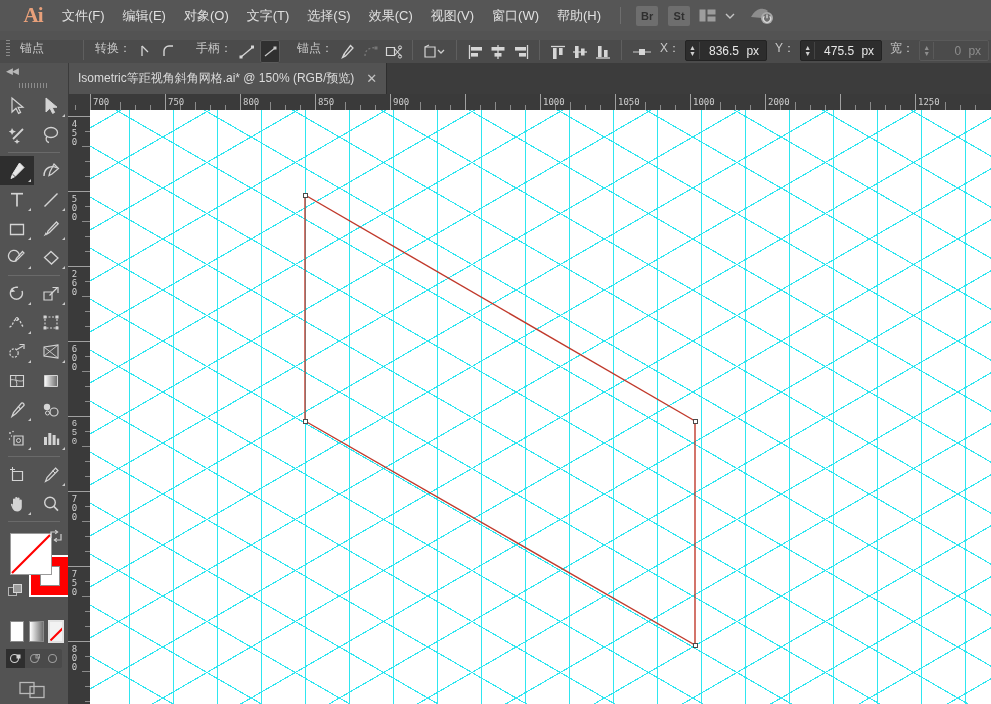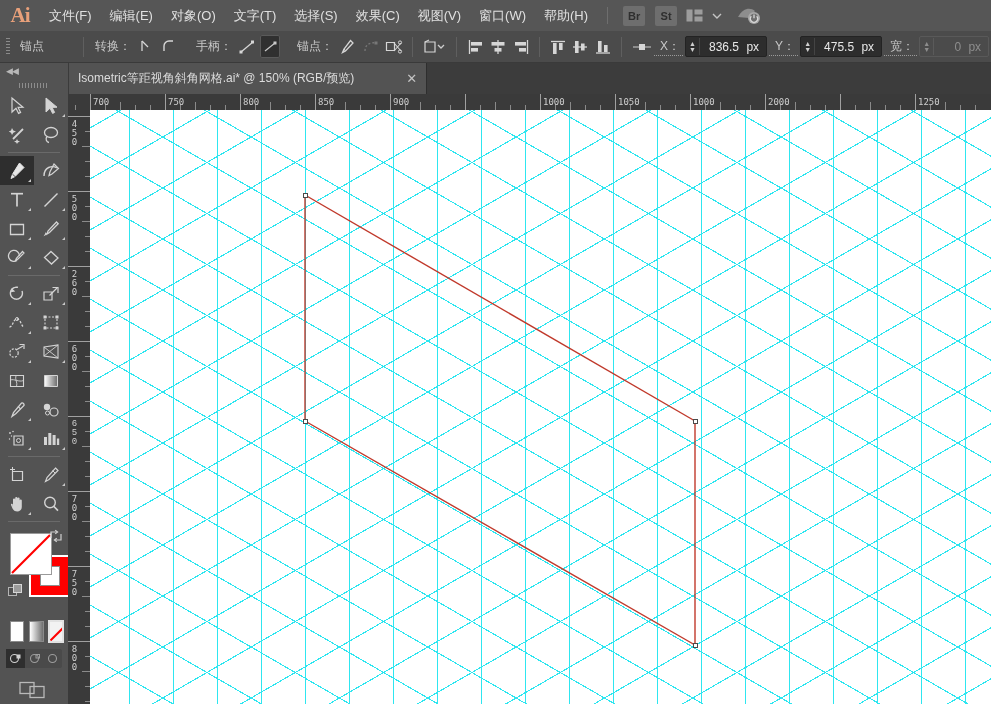--- a/index.html
+++ b/index.html
@@ -16,39 +16,40 @@
   
   #menubar{
     position:absolute;left:0;top:0;width:991px;height:31px;
     background:#565656;
     display:flex;align-items:center;
   }
   #ai-logo{
     width:40px;height:31px;display:flex;align-items:center;justify-content:center;
     color:#e8a07a;font-size:21px;font-weight:bold;font-family:"Liberation Serif",serif;
     letter-spacing:-1px;
+    margin-left:13px;
   }
   .menu-item{
     padding:0 9px;height:31px;line-height:31px;
     color:#e0e0e0;font-size:13px;white-space:nowrap;cursor:default;
   }
   .mb-sep{width:1px;height:17px;background:#6e6e6e;margin:0 10px;}
   .mb-btn{
     width:22px;height:20px;margin:0 5px;border-radius:2px;
     background:#6e6e6e;color:#2f2f2f;
     font-size:11px;font-weight:bold;
     display:flex;align-items:center;justify-content:center;cursor:default;
   }
   .mb-icon{margin:0 4px;display:flex;align-items:center;cursor:default;}
 
   
   #controlbar{
-    position:absolute;left:0;top:31px;width:991px;height:31px;
+    position:absolute;left:0;top:40px;width:991px;height:31px;
     background:#4b4b4b;border-bottom:1px solid #3a3a3a;
-    display:flex;align-items:center;
+    display:flex;
   }
   .grip{
     width:5px;height:17px;margin:0 6px 0 6px;
     background:repeating-linear-gradient(to bottom,#8a8a8a 0px,#8a8a8a 1px,#4b4b4b 1px,#4b4b4b 3px);
   }
   .cb-label{color:#c8c8c8;font-size:12px;padding:0 4px;white-space:nowrap;}
   .cb-sep{width:1px;height:20px;background:#5f5f5f;margin:0 7px;}
   .cb-btn{
     width:25px;height:23px;display:flex;align-items:center;justify-content:center;
     margin:0 1px;border-radius:2px;cursor:default;
@@ -77,21 +78,21 @@
   }
 
   
   #tabbar{
     position:absolute;left:0;top:63px;width:991px;height:31px;
     background:#3c3c3c;
   }
   #doctab{
     position:absolute;left:68px;top:0;height:31px;
     background:#535353;border-right:1px solid #2e2e2e;border-left:1px solid #2e2e2e;
-    display:flex;align-items:center;padding:0 9px;cursor:default;gap:40px;
+    display:flex;align-items:center;padding:0 9px;cursor:default;
   }
   #doctab .tabtitle{color:#dcdcdc;font-size:12px;white-space:nowrap;}
   #doctab .tabclose{
     margin-left:12px;color:#c4c4c4;font-size:13px;line-height:10px;cursor:default;
   }
 
   
   #toolbar{
     position:absolute;left:0;top:63px;width:68px;height:641px;
     background:#535353;border-right:1px solid #3b3b3b;

